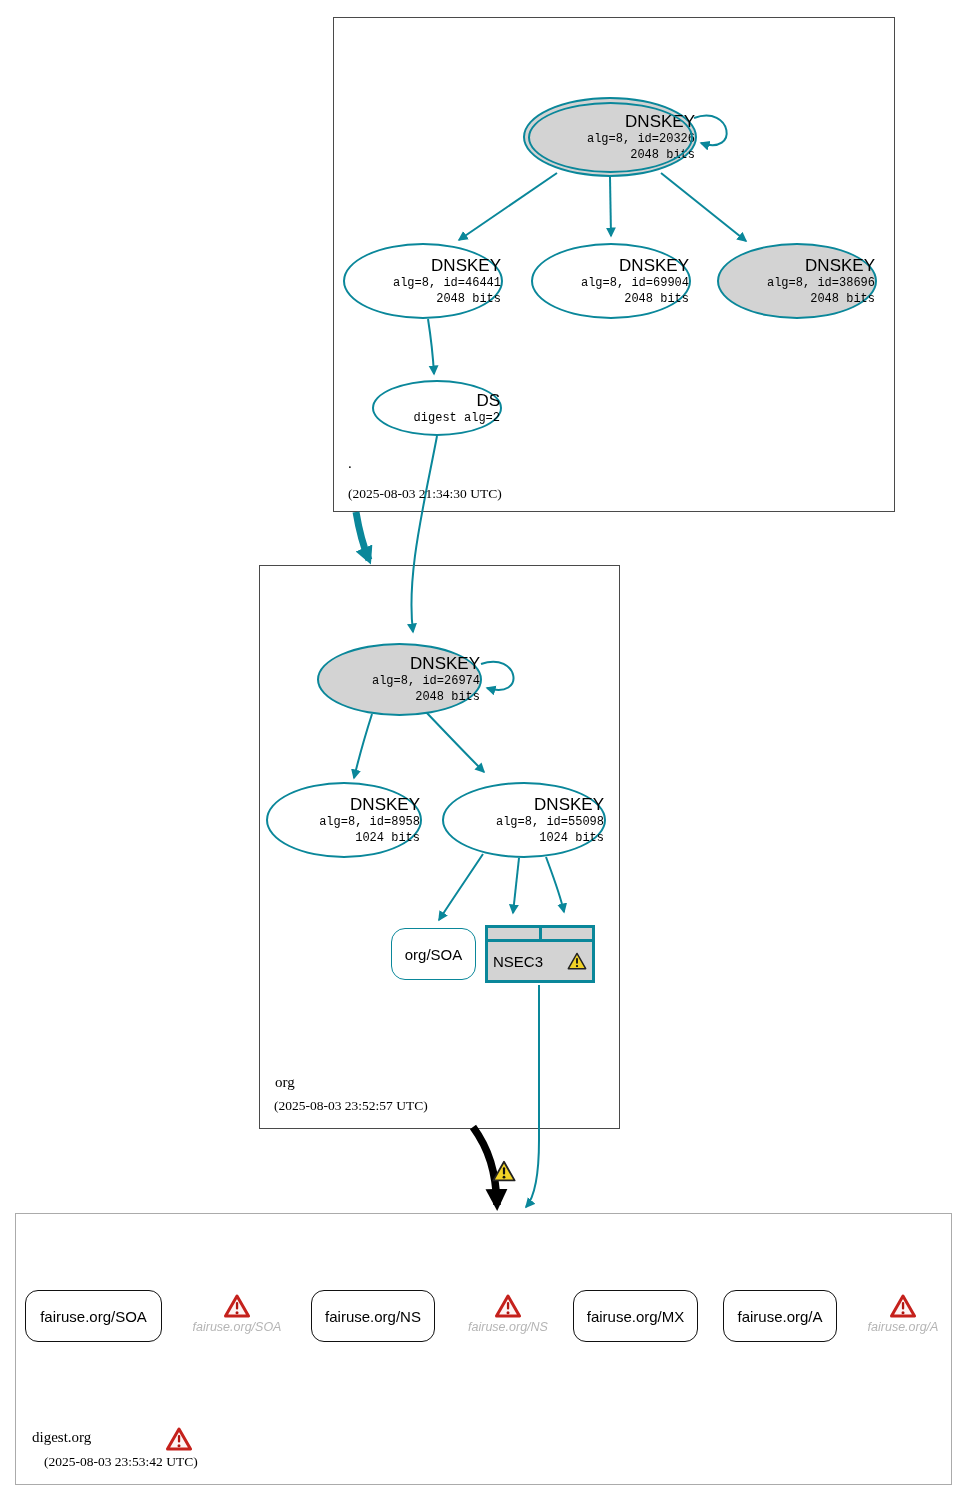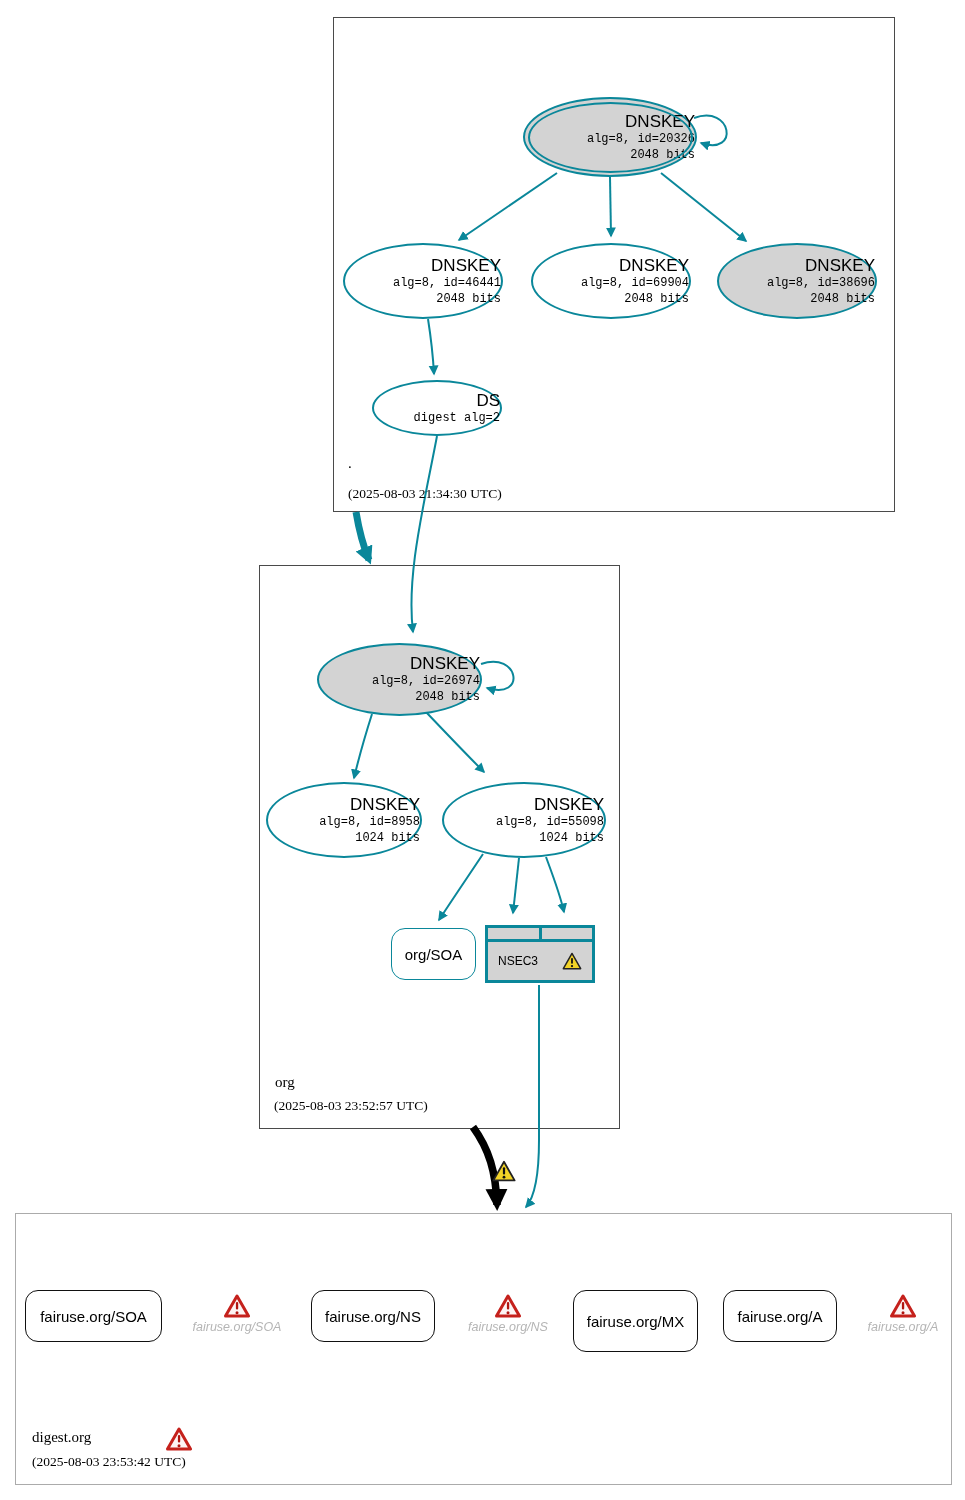--- a/index.html
+++ b/index.html
@@ -25,21 +25,21 @@
   .ntitle{font-size:17px;line-height:19px;font-family:"Liberation Sans",sans-serif;}
   .nsub{font-size:12px;line-height:16px;font-family:Liberation Mono, monospace;}
   .rrset{position:absolute;box-sizing:border-box;border:1.8px solid #111;border-radius:13px;background:#fff;
          display:flex;align-items:center;justify-content:center;font-size:15px;z-index:3;}
   .rrset.teal{border:1.6px solid var(--secure);border-radius:14px;margin-left:26px;}
   .nsec3{position:absolute;box-sizing:border-box;background:var(--secure);padding:3px;display:flex;
          flex-direction:column;gap:3px;z-index:3;}
   .nsec3 .hdr{display:flex;gap:3px;height:11px;}
   .nsec3 .cell{flex:1;background:var(--node_fill);}
   .nsec3 .main{flex:1;background:var(--node_fill);display:flex;align-items:center;justify-content:center;
-               gap:24px;font-size:12px;}
+               gap:24px;font-size:15px;}
   .zlabel{position:absolute;font:15px "Liberation Serif",serif;z-index:3;white-space:nowrap;}
   .tstamp{position:absolute;font:13.5px "Liberation Serif",serif;z-index:3;white-space:nowrap;}
   .mutedlabel{position:absolute;font:italic 12.5px "Liberation Sans",sans-serif;color:var(--muted);
               z-index:3;text-align:center;white-space:nowrap;}
   .tri{position:absolute;z-index:4;line-height:0;}
 </style>
 </head>
 <body>
 
 <div id="canvas">
@@ -166,21 +166,21 @@
   </div>
   <div class="tri" style="left:495px;top:1294px">
     <svg width="26" height="24" viewBox="0 0 26 24">
       <path d="M13 2 L24.5 22 L1.5 22 Z" fill="#fdf4f4" stroke="#c5211c" stroke-width="3" stroke-linejoin="round"></path>
       <rect x="11.9" y="8" width="2.3" height="7.5" rx="1.1" fill="#b01510"></rect>
       <circle cx="13" cy="18.8" r="1.5" fill="#b01510"></circle>
     </svg>
   </div>
   <div class="mutedlabel" style="left:448px;top:1320px;width:120px">fairuse.org/NS</div>
 
-  <div class="rrset" style="left:573px;top:1290px;width:125px;height:62px">
+  <div class="rrset" style="left:573px;top:1290px;width:125px;height:52px">
     <span>fairuse.org/MX</span>
   </div>
   <div class="rrset" style="left:723px;top:1290px;width:114px;height:52px">
     <span>fairuse.org/A</span>
   </div>
   <div class="tri" style="left:890px;top:1294px">
     <svg width="26" height="24" viewBox="0 0 26 24">
       <path d="M13 2 L24.5 22 L1.5 22 Z" fill="#fdf4f4" stroke="#c5211c" stroke-width="3" stroke-linejoin="round"></path>
       <rect x="11.9" y="8" width="2.3" height="7.5" rx="1.1" fill="#b01510"></rect>
       <circle cx="13" cy="18.8" r="1.5" fill="#b01510"></circle>
@@ -189,15 +189,15 @@
   <div class="mutedlabel" style="left:843px;top:1320px;width:120px">fairuse.org/A</div>
 
   <div class="zlabel" style="left:32px;top:1429px">digest.org</div>
   <div class="tri" style="left:166px;top:1427px">
     <svg width="26" height="24" viewBox="0 0 26 24">
       <path d="M13 2 L24.5 22 L1.5 22 Z" fill="#fdf4f4" stroke="#c5211c" stroke-width="3" stroke-linejoin="round"></path>
       <rect x="11.9" y="8" width="2.3" height="7.5" rx="1.1" fill="#b01510"></rect>
       <circle cx="13" cy="18.8" r="1.5" fill="#b01510"></circle>
     </svg>
   </div>
-  <div class="tstamp" style="left:32px;top:1454px">(2025-08-03 23:53:42 UTC)</div>
+  <div class="tstamp" style="left:44px;top:1454px">(2025-08-03 23:53:42 UTC)</div>
 
 </div>
 
 </body></html>

